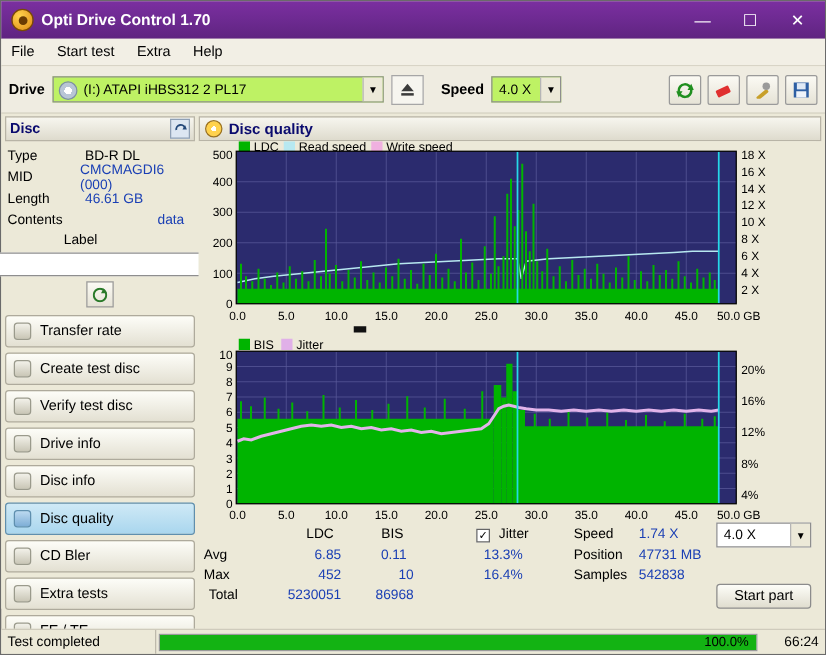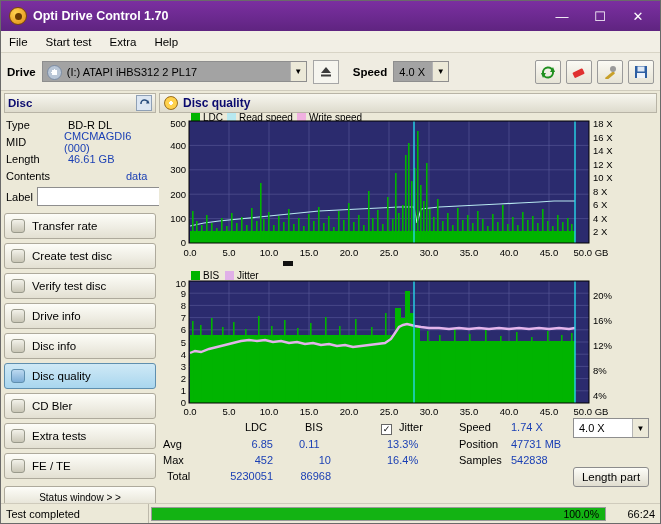--- a/index.html
+++ b/index.html
@@ -48,21 +48,21 @@
   }
   .menubar div { font-size:11.5px; color:#000; }
   
   .drivebar {
     height: 38px; background:#efece1;
     display:flex; align-items:center; padding: 0 6px; gap:6px;
     border-bottom:1px solid #cfcbbc;
   }
   .lbl { font-weight:bold; font-size:11.5px; }
   .combo {
-    height:21px; background:#a3a3a3; border:1px solid #8e8e8e;
+    height:21px; background:#bef264; border:1px solid #8e8e8e;
     display:flex; align-items:center; font-size:11px; position:relative;
   }
   .combo .arrow {
     position:absolute; right:0; top:0; bottom:0; width:16px;
     background:#ece9d8; border-left:1px solid #b5b5b5;
     display:flex; align-items:center; justify-content:center;
     font-size:8px;
   }
   .drive-combo { width:265px; padding-left:24px; }
   .drive-combo .disc-glyph {
@@ -93,21 +93,21 @@
   }
   .panel-head .refresh {
     width:16px; height:16px; border:1px solid #8fa0b5; background:#dce6f2;
     display:flex;align-items:center;justify-content:center;font-size:9px;color:#24497a;
   }
   .disc-info { padding:3px 2px 0 2px; font-size:11px; }
   .row { display:flex; height:17px; align-items:center; }
   .row .k { width:62px; color:#000; }
   .row .v { color:#1a3fb4; }
   .row .v.plain { color:#000; }
-  .label-row { display:flex; align-items:center; gap:4px; margin-top:2px; }
+  .label-row { display:flex; align-items:center; gap:4px; margin-top:2px;flex-direction:column; }
   .label-input {
     flex:1; height:19px; background:#fff; border:1px solid #8e8e8e;
   }
   .label-btn {
     width:22px;height:21px;border:1px solid #9a9a9a;background:linear-gradient(#fbfaf4,#e6e3d6);
     display:flex;align-items:center;justify-content:center;
   }
   .navlist { margin-top:6px; display:flex; flex-direction:column; gap:4px; }
   .navitem {
     height:26px; border:1px solid #aeaa9c; border-radius:3px;
@@ -608,21 +608,21 @@
           </g>
         </svg>
       </div>
 
       <div class="stats">
         <div class="cell" style="left:86px; top:3px;">LDC</div>
         <div class="cell" style="left:146px; top:3px;">BIS</div>
 
         <div class="cell" style="left:4px; top:20px;">Avg</div>
         <div class="cell blue" style="left:82px; top:20px; width:32px; text-align:right;">6.85</div>
-        <div class="cell blue" style="left:140px; top:20px; width:32px; text-align:left;">0.11</div>
+        <div class="cell blue" style="left:140px; top:20px; width:32px; text-align:center;">0.11</div>
 
         <div class="cell" style="left:4px; top:36px;">Max</div>
         <div class="cell blue" style="left:82px; top:36px; width:32px; text-align:right;">452</div>
         <div class="cell blue" style="left:140px; top:36px; width:32px; text-align:right;">10</div>
 
         <div class="cell" style="left:8px; top:52px;">Total</div>
         <div class="cell blue" style="left:62px; top:52px; width:52px; text-align:right;">5230051</div>
         <div class="cell blue" style="left:128px; top:52px; width:44px; text-align:right;">86968</div>
 
         <div class="cell" style="left:222px; top:3px;">
@@ -636,26 +636,26 @@
         <div class="cell blue" style="left:352px; top:3px;">1.74 X</div>
         <div class="cell" style="left:300px; top:20px;">Position</div>
         <div class="cell blue" style="left:352px; top:20px;">47731 MB</div>
         <div class="cell" style="left:300px; top:36px;">Samples</div>
         <div class="cell blue" style="left:352px; top:36px;">542838</div>
 
         <div class="combo2 cell" style="left:414px; top:0px; width:76px;">
           <span>4.0 X</span>
           <span class="arrow" style="position:absolute;right:0;top:0;bottom:0;width:16px;background:#ece9d8;border-left:1px solid #b5b5b5;display:flex;align-items:center;justify-content:center;font-size:8px;">▼</span>
         </div>
-        <div class="btn cell" style="left:414px; top:49px; width:76px; height:20px;">Length part</div>
+        <div class="btn cell" style="left:414px; top:49px; width:76px; height:20px;">Start part</div>
       </div>
     </div>
   </div>
 
   <div class="statusbar">
-    <div class="seg" style="width:148px;">Test completed</div>
+    <div class="seg" style="width:124px;">Test completed</div>
     <div class="progress">
       <div class="fill" id="pfill" style="width: 100%;"></div>
       <div class="txt">100.0%</div>
     </div>
     <div class="seg" style="border-right:none; width:52px; justify-content:flex-end;">66:24</div>
   </div>
 </div>
 
 </body></html>

